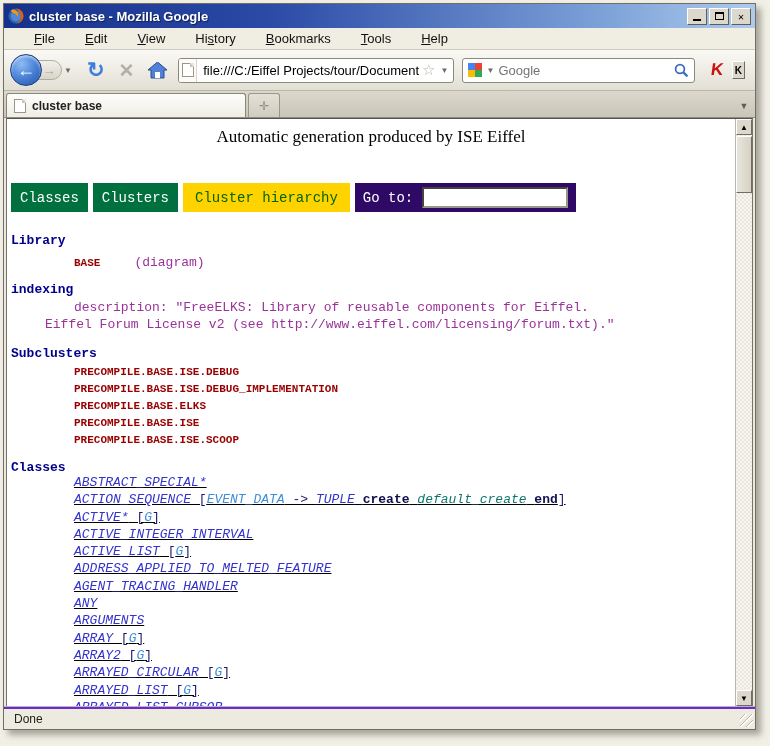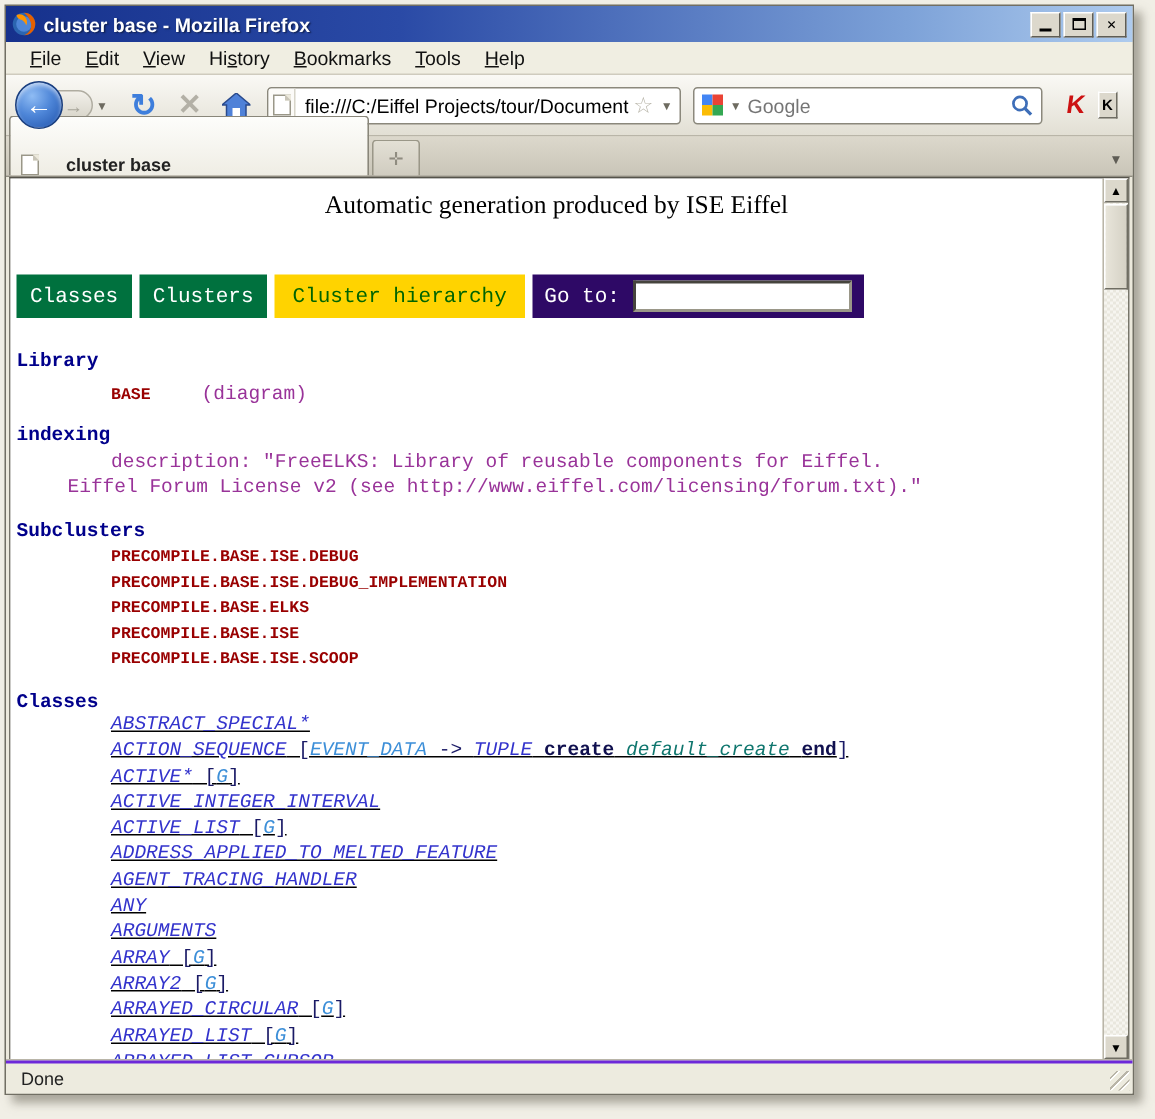--- a/index.html
+++ b/index.html
@@ -20,21 +20,21 @@
   .win-btn { width: 20px; height: 17px; background: #DCD8CC;
     border: 1px solid; border-color: #FFFFFF #5F5D55 #5F5D55 #FFFFFF;
     display: flex; align-items: center; justify-content: center;
     font-size: 10px; font-weight: bold; color: #000; font-family: "DejaVu Sans Mono", monospace; }
   .glyph-min { width: 8px; height: 2px; background:#000; margin-top: 8px; }
   .glyph-max { width: 9px; height: 8px; border: 1px solid #000; border-top: 2px solid #000; }
 
   
   .menubar { height: 22px; flex: 0 0 22px; display: flex; align-items: center;
     background: #F0EEE2; border-bottom: 1px solid #CFCBBE; padding-left: 8px; font-size: 13px; color: #111; }
-  .menu-item { padding: 2px 8px; cursor: default; }
+  .menu-item { padding: 2px 8px; cursor: default; margin-left: 14px; }
 
   
   .navbar { height: 41px; flex: 0 0 41px; display: flex; align-items: center;
     background: linear-gradient(#FAF9F5,#E2DFD4); border-bottom: 1px solid #B9B5A8; padding: 0 6px; }
   .keyhole { display: flex; align-items: center; margin-right: 8px; }
   .back-btn { width: 32px; height: 32px; border-radius: 50%;
     background: radial-gradient(circle at 35% 30%, #8FBCF4 0%, #4E86D8 45%, #1D4FA8 100%);
     border: 1px solid #1A3E7E; color: #FFF; display: flex; align-items: center; justify-content: center;
     font-size: 18px; font-weight: bold; z-index: 2; box-shadow: inset 0 2px 3px rgba(255,255,255,.6); }
   .fwd-btn { width: 26px; height: 20px; margin-left: -6px; border-radius: 0 10px 10px 0;
@@ -58,23 +58,23 @@
   .search-input { flex: 1 1 auto; border: 0; outline: none; font-size: 13px; color: #444;
     min-width: 0; padding-left: 4px; font-family: "Liberation Sans", sans-serif; background: transparent; }
   .kasp { color: #CC1111; font-size: 17px; font-weight: bold; transform: skewX(-8deg); margin: 0 8px; }
   .k-btn { width: 18px; height: 18px; background: #DCD8CC; border: 1px solid;
     border-color: #FFF #6F6D63 #6F6D63 #FFF; font-size: 10px; font-weight: bold;
     display: flex; align-items: center; justify-content: center; margin-right: 4px; }
 
   
   .tabbar { height: 27px; flex: 0 0 27px; background: linear-gradient(#DCD8CC,#C9C5B8);
     border-bottom: 1px solid #8F8C80; display: flex; align-items: flex-end; padding: 0 2px; }
-  .tab-active { width: 240px; height: 40px; background: linear-gradient(#FDFDFB,#EFEDE4);
+  .tab-active { width: 240px; height: 24px; background: linear-gradient(#FDFDFB,#EFEDE4);
     border: 1px solid #89867A; border-bottom: none; border-radius: 3px 3px 0 0;
-    display: flex; align-items: flex-end; padding: 0 7px; gap: 18px; }
+    display: flex; align-items: center; padding: 0 7px; gap: 6px; }
   .tab-label { font-size: 12px; font-weight: bold; color: #222; }
   .tab-stub { width: 32px; height: 24px; margin-left: 2px; background: linear-gradient(#E3E0D5,#D0CCC0);
     border: 1px solid #9A9788; border-bottom: none; border-radius: 3px 3px 0 0;
     display: flex; align-items: center; justify-content: center; color: #8F8C80; font-size: 12px; }
   .tab-drop { margin-left: auto; width: 18px; height: 22px; display: flex; align-items: center;
     justify-content: center; color: #5F5D55; font-size: 9px; }
 
   
   .contentwrap { flex: 1 1 auto; display: flex; border: 1px solid #77756A; border-top: 1px solid #55534B; margin: 0 2px; background: #FFF; position: relative; overflow: hidden; }
   .page { flex: 1 1 auto; position: relative; background: #FFF; overflow: hidden;
@@ -137,21 +137,21 @@
 
 <div class="window">
 
   <div class="titlebar">
     <svg class="ff-icon" viewBox="0 0 16 16">
       <circle cx="8" cy="8" r="7.5" fill="#2B65B0"></circle>
       <circle cx="8" cy="8" r="5.2" fill="#4E86D8"></circle>
       <path d="M8 .5 A7.5 7.5 0 0 1 15.5 8 A7.5 7.5 0 0 1 8 15.5 C12 14 13.5 10.5 12.5 7 C11.7 4.2 10 2 8 .5 Z" fill="#E66000"></path>
       <path d="M3 2 C5 1 7 1.5 8.5 3 C10 4.5 10.5 7 9.5 9 C9 7 7.5 5.5 5.5 5 C4 4.6 3.2 3.2 3 2 Z" fill="#FF9500"></path>
     </svg>
-    <span class="title-text">cluster base - Mozilla Firefox</span>
+    <span class="title-text">cluster base - Mozilla Google</span>
     <div class="win-btns">
       <div class="win-btn">
           <span class="glyph-min"></span>
         </div>
       <div class="win-btn">
           <span class="glyph-max"></span>
         </div>
       <div class="win-btn">
           <span>✕</span>
         </div>

